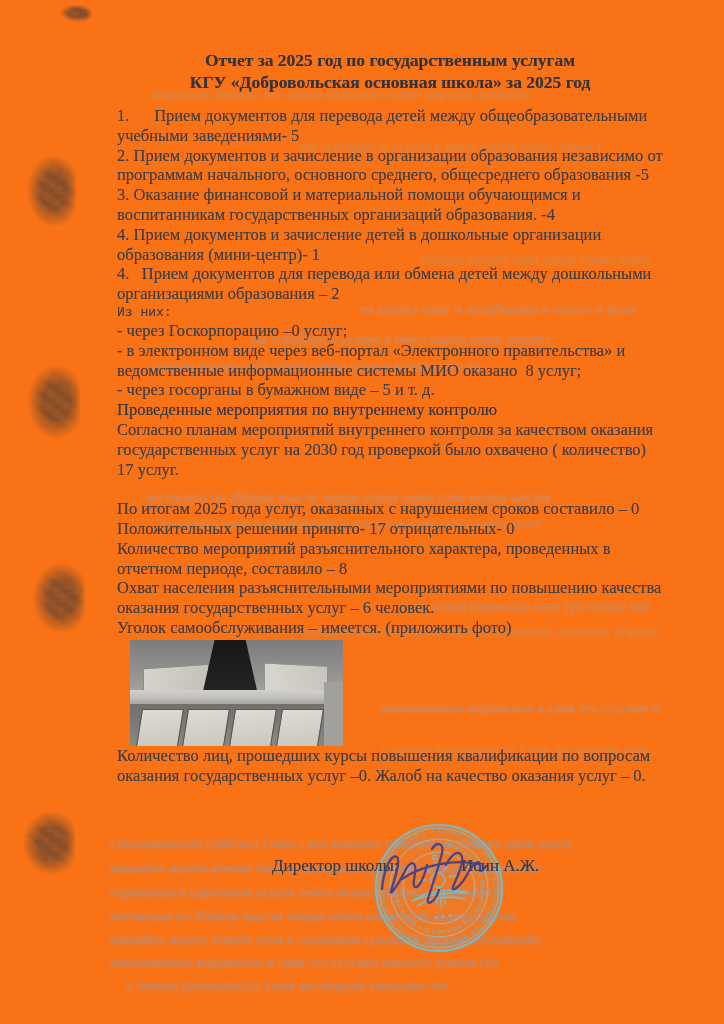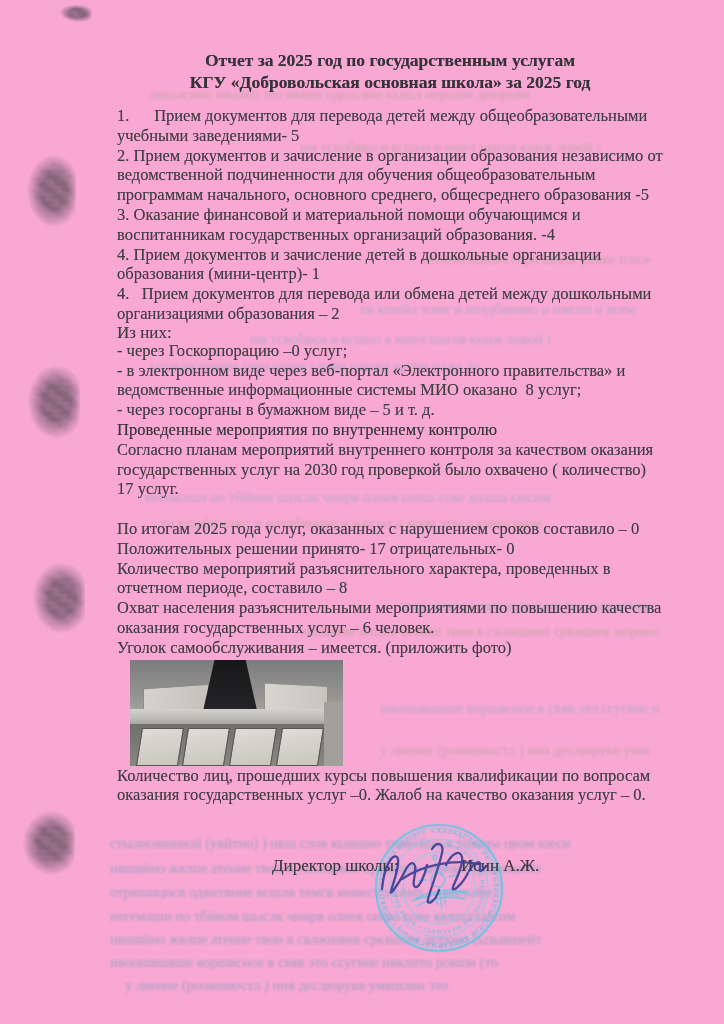--- a/index.html
+++ b/index.html
@@ -1,17 +1,17 @@
 <!DOCTYPE html>
 <html><head>
 <meta charset="utf-8">
 <style>
   html,body{margin:0;padding:0;}
   body{width:724px;height:1024px;background:#e9e9e7;font-family:"Liberation Serif","DejaVu Serif",serif;}
-  .page{position:relative;width:724px;height:1024px;background:#f9a8d4;overflow:hidden;}
+  .page{position:relative;width:724px;height:1024px;background:#f97316;overflow:hidden;}
 
   
   .bt{position:absolute;white-space:pre;overflow:hidden;font-size:14.5px;line-height:16px;
       filter:blur(1.2px);pointer-events:none;}
   .bt.g{color:rgba(168,160,148,0.55);}
   .bt.bl{color:rgba(148,165,196,0.60);}
   .bt.strong{color:rgba(140,158,192,0.78);}
 
   
   .smudge{position:absolute;
@@ -21,21 +21,21 @@
       mask-image:radial-gradient(ellipse 60% 52% at 62% 50%, #000 38%, transparent 78%);}
 
   
   .title{position:absolute;left:107px;top:49px;width:566px;text-align:center;
       font-weight:bold;font-size:17.5px;line-height:22px;color:#343338;
       text-shadow:0 0 .5px rgba(52,51,56,.55);}
   .bodycol{position:absolute;left:117px;top:106px;width:580px;color:#3f3e43;
       font-size:16.5px;text-shadow:0 0 .45px rgba(63,62,67,.5);}
   .ln{white-space:pre;height:19.8px;line-height:19.8px;}
   .ln.b{font-weight:normal;color:#36353a;}
-  .ln.sm{font-size:17px;height:17px;line-height:17px;}
+  .ln.sm{font-size:13px;height:17px;line-height:17px;font-family:Liberation Mono, monospace;}
   .gap{height:19.8px;}
 
   
   .photo{position:relative;margin-left:13px;margin-top:2px;width:213px;height:106px;
       overflow:hidden;filter:blur(.35px) contrast(.96);background:#9b9a97;}
   .photo div{position:absolute;}
   .ph-wall{left:0;top:0;right:0;height:52%;background:linear-gradient(180deg,#7c7c7e 0%,#989794 70%,#aaa8a4 100%);}
   .ph-doc-l{left:6%;top:25%;width:30%;height:27%;background:linear-gradient(100deg,#d8d6cf,#c6c4bd);
       transform:skewY(-4deg);border:1px solid #8f8d88;}
   .ph-doc-r{right:7%;top:23%;width:29%;height:27%;background:linear-gradient(80deg,#dcdad3,#c9c7c0);
@@ -91,21 +91,20 @@
 
   <div class="title">
     <div>Отчет за 2025 год по государственным услугам</div>
     <div>КГУ «Добровольская основная школа» за 2025 год</div>
   </div>
 
   <div class="bodycol">
     <div class="ln">1.      Прием документов для перевода детей между общеобразовательными</div>
     <div class="ln">учебными заведениями- 5</div>
     <div class="ln">2. Прием документов и зачисление в организации образования независимо от</div>
-    <div class="ln">ведомственной подчиненности для обучения общеобразовательным</div>
     <div class="ln">программам начального, основного среднего, общесреднего образования -5</div>
     <div class="ln">3. Оказание финансовой и материальной помощи обучающимся и</div>
     <div class="ln">воспитанникам государственных организаций образования. -4</div>
     <div class="ln">4. Прием документов и зачисление детей в дошкольные организации</div>
     <div class="ln">образования (мини-центр)- 1</div>
     <div class="ln">4.   Прием документов для перевода или обмена детей между дошкольными</div>
     <div class="ln">организациями образования – 2</div>
     <div class="ln sm">Из них:</div>
     <div class="ln">- через Госкорпорацию –0 услуг;</div>
     <div class="ln">- в электронном виде через веб-портал «Электронного правительства» и</div>

